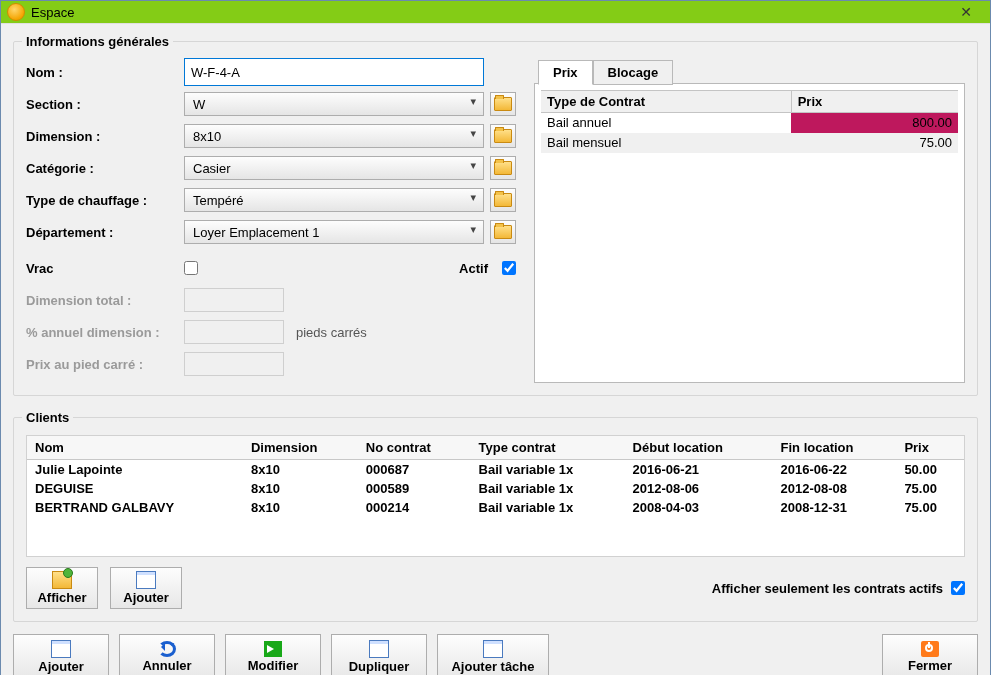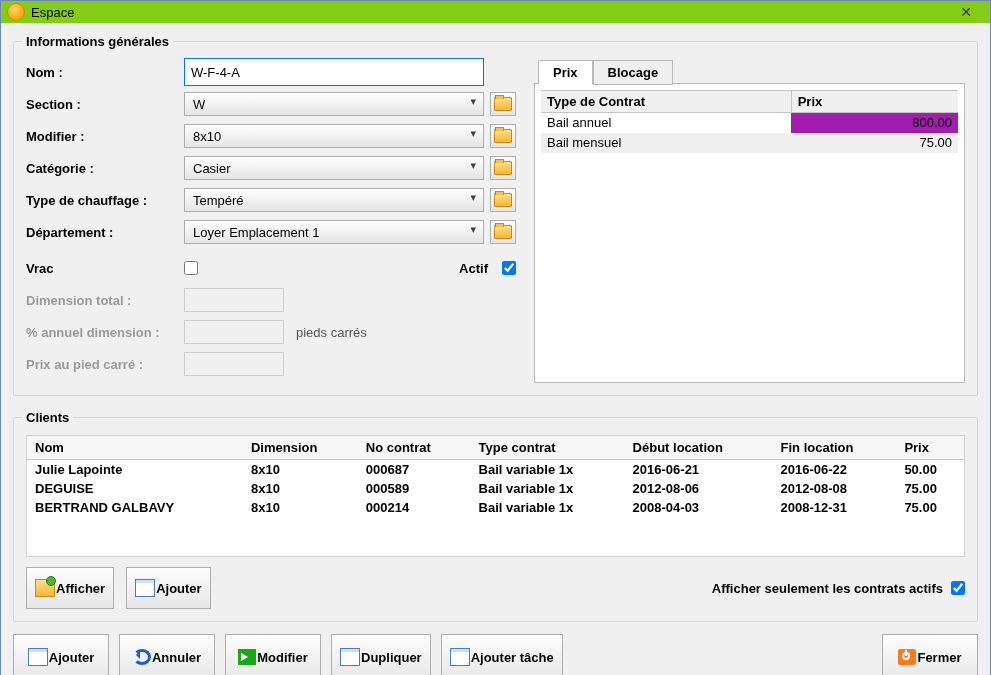--- a/index.html
+++ b/index.html
@@ -251,21 +251,21 @@
   }
   .btn {
     min-width: 72px;
     height: 42px;
     box-sizing: border-box;
     border: 1px solid #adadad;
     background: linear-gradient(#fdfdfd, #e7e7e7);
     font: inherit;
     font-weight: bold;
     display: flex;
-    flex-direction: row;
+    flex-direction: column;
     align-items: center;
     justify-content: center;
     gap: 1px;
     padding: 2px 8px;
   }
   .btn .ico { width: 18px; height: 16px; display: inline-block; }
   .bottom-bar {
     margin-top: 12px;
     display: flex;
     gap: 10px;
@@ -358,21 +358,21 @@
 
           <div class="form-row">
             <span class="form-label">Section :</span>
             <span class="select-wrap"><select class="select"><option>W</option></select></span>
             <span class="folder-btn">
                 <span class="folder-icon"></span>
               </span>
           </div>
 
           <div class="form-row">
-            <span class="form-label">Modifier :</span>
+            <span class="form-label">Dimension :</span>
             <span class="select-wrap"><select class="select"><option>8x10</option></select></span>
             <span class="folder-btn">
                 <span class="folder-icon"></span>
               </span>
           </div>
 
           <div class="form-row">
             <span class="form-label">Catégorie :</span>
             <span class="select-wrap"><select class="select"><option>Casier</option></select></span>
             <span class="folder-btn">
@@ -428,21 +428,21 @@
             <table class="prix-table">
               <thead>
                 <tr>
                   <th style="width:60%">Type de Contrat</th>
                   <th>Prix</th>
                 </tr>
               </thead>
               <tbody>
                 <tr>
                   <td>Bail annuel</td>
-                  <td class="num" style="background:#a21caf">800.00</td>
+                  <td class="num" style="background:#be185d">800.00</td>
                 </tr>
                 <tr class="alt">
                   <td>Bail mensuel</td>
                   <td class="num">75.00</td>
                 </tr>
               </tbody>
             </table>
           </div>
         </div>
       </div>

